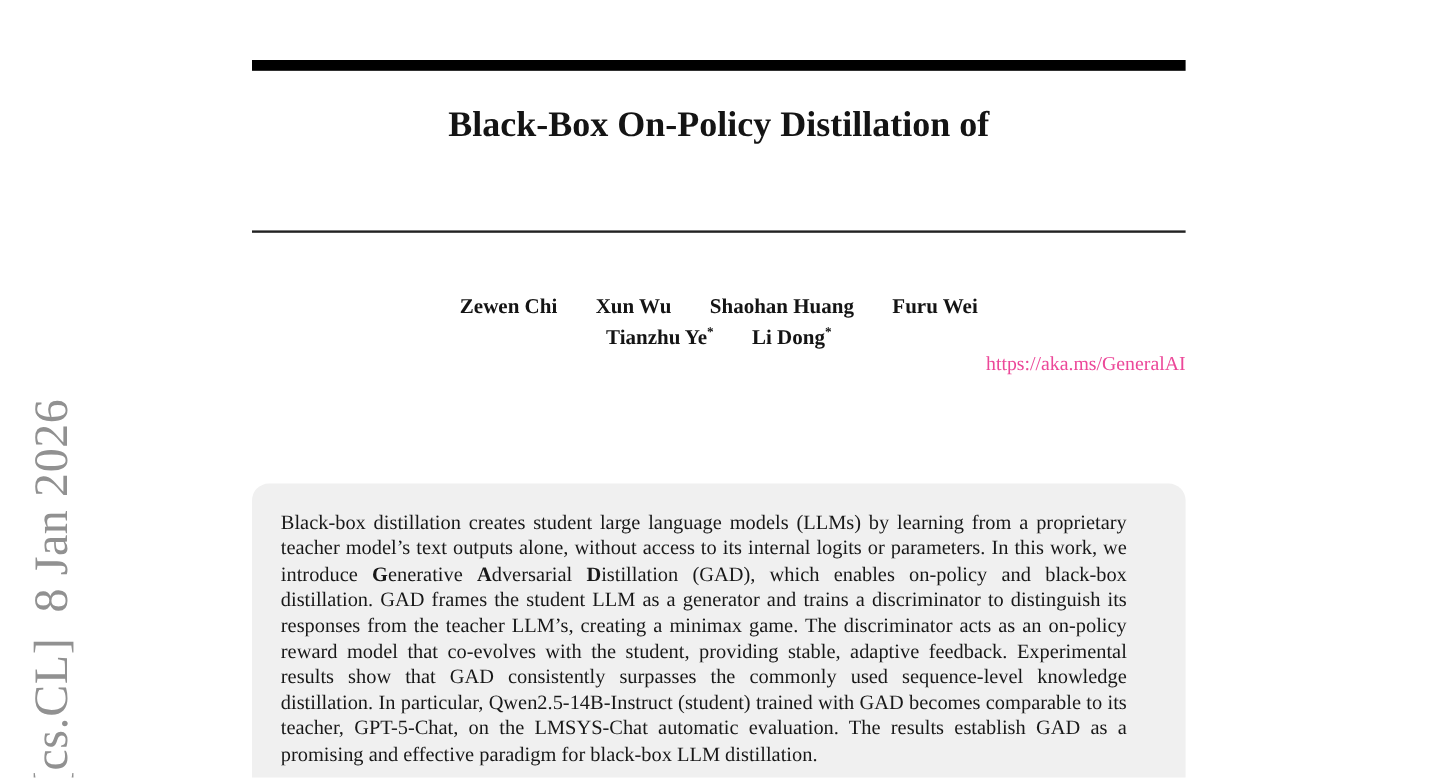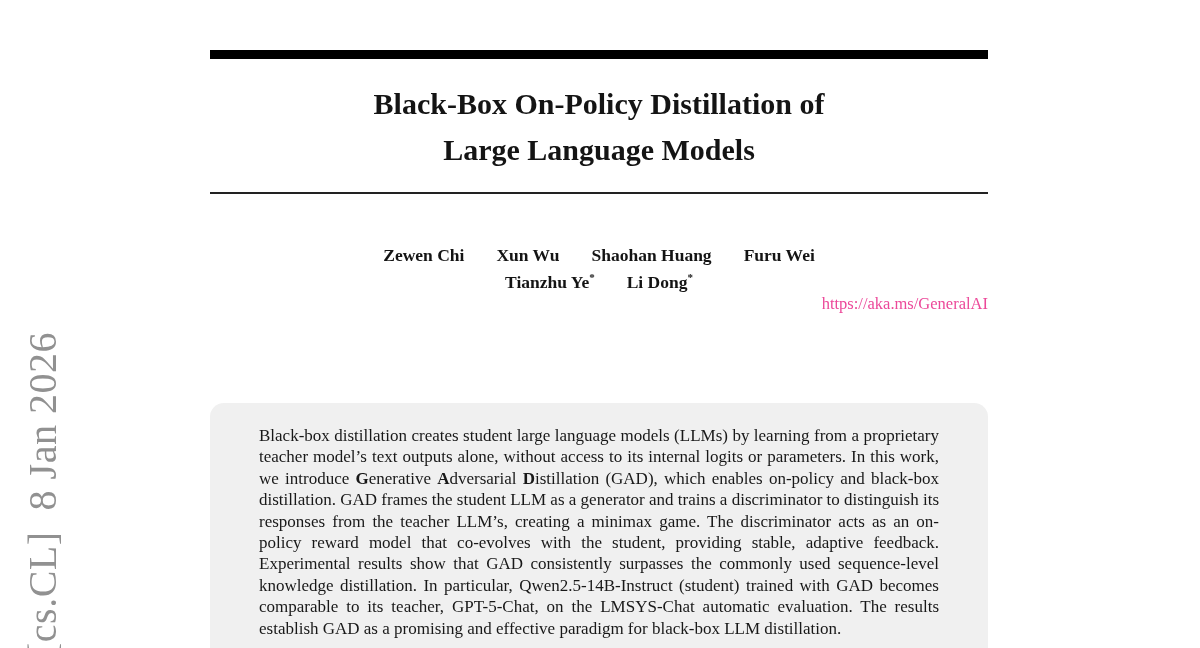--- a/index.html
+++ b/index.html
@@ -86,40 +86,39 @@
     cursor: pointer;
   }
 
   .abstract-box {
     position: absolute;
     top: 403px; left: 0; width: 778px; height: 320px;
     border-radius: 14px;
     background: #f0f0f0;
   }
   .abstract-text {
-    padding: 22px 49px 0 49px;
+    padding: 22px 49px 0 24px;
     font-size: 17px;
     line-height: 21.4px;
     text-align: justify;
     color: #181818;
   }
   .abstract-text .b { font-weight: bold; }
 </style>
 </head>
 <body>
 
 <div class="watermark" style="color: rgb(145, 145, 145);">[cs.CL]  8 Jan 2026</div>
 
 <div class="content">
 
   <div class="rule-thick" style="background: rgb(0, 0, 0);"></div>
 
   <h1 class="title">
     <span class="tl">Black-Box On-Policy Distillation of</span>
-    <span class="tl">Large Language Models</span>
   </h1>
 
   <div class="rule-thin"></div>
 
   <div class="authors">
     <div class="author-row"><span class="name">Zewen Chi</span><span class="name">Xun Wu</span><span class="name">Shaohan Huang</span><span class="name">Furu Wei</span></div>
     <div class="author-row"><span class="name">Tianzhu Ye<sup>*</sup></span><span class="name">Li Dong<sup>*</sup></span></div>
     <a class="link" href="#" style="color: #ec4899; text-align: right;">https://aka.ms/GeneralAI</a>
   </div>
 

